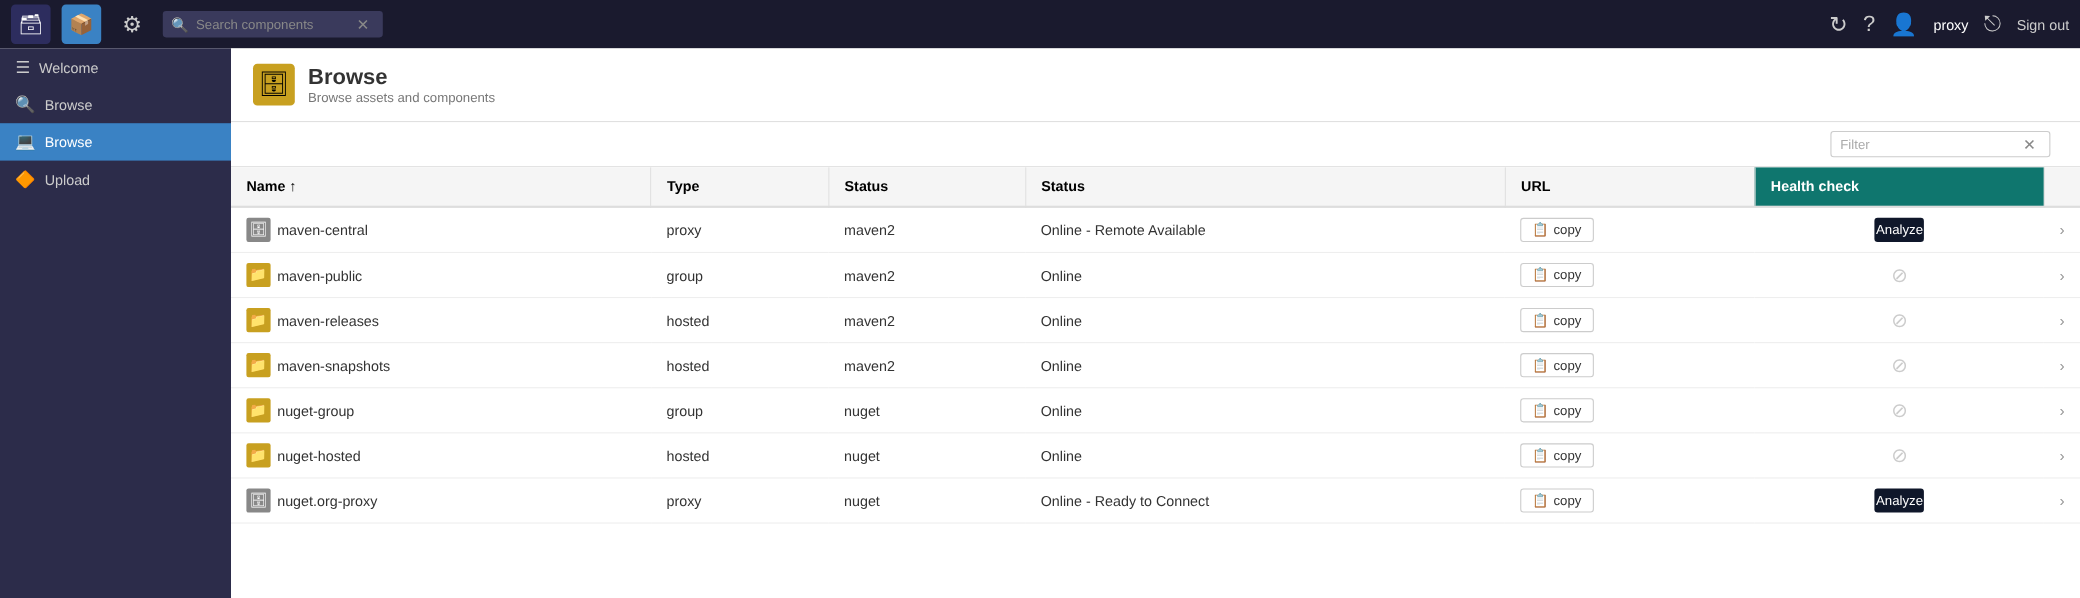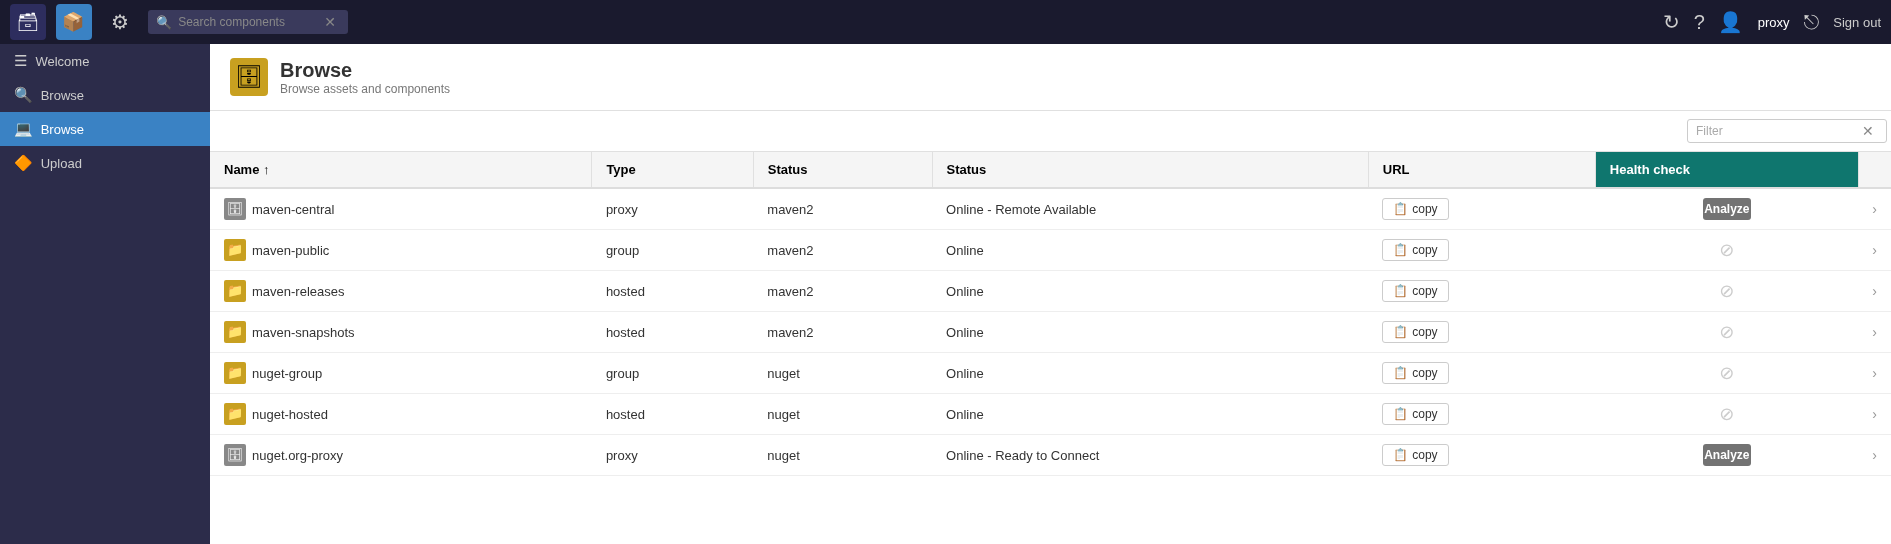--- a/index.html
+++ b/index.html
@@ -152,21 +152,21 @@
     }
     .page-header-text p {
       font-size: 12px;
       color: #777;
     }
 
     
     .filter-bar {
       display: flex;
       justify-content: flex-end;
-      padding: 8px 4px;
+      padding: 8px 27px;
       border-bottom: 1px solid #e0e0e0;
     }
     .filter-input-wrap {
       display: flex;
       align-items: center;
       border: 1px solid #ccc;
       border-radius: 3px;
       padding: 3px 8px;
       gap: 6px;
       width: 200px;
@@ -227,28 +227,27 @@
       border: 1px solid #ccc;
       border-radius: 3px;
       padding: 3px 10px;
       cursor: pointer;
       font-size: 12px;
       color: #333;
     }
 
     
     .analyze-btn {
-      background: #737373;
+      background: #0f172a;
       color: white;
       border: none;
       border-radius: 3px;
       padding: 4px 1px;
       cursor: pointer;
       font-size: 12px;
-      font-weight: bold;
     }
 
     
     .hc-disabled {
       color: #ccc;
       font-size: 18px;
     }
 
     
     .chevron-cell {

